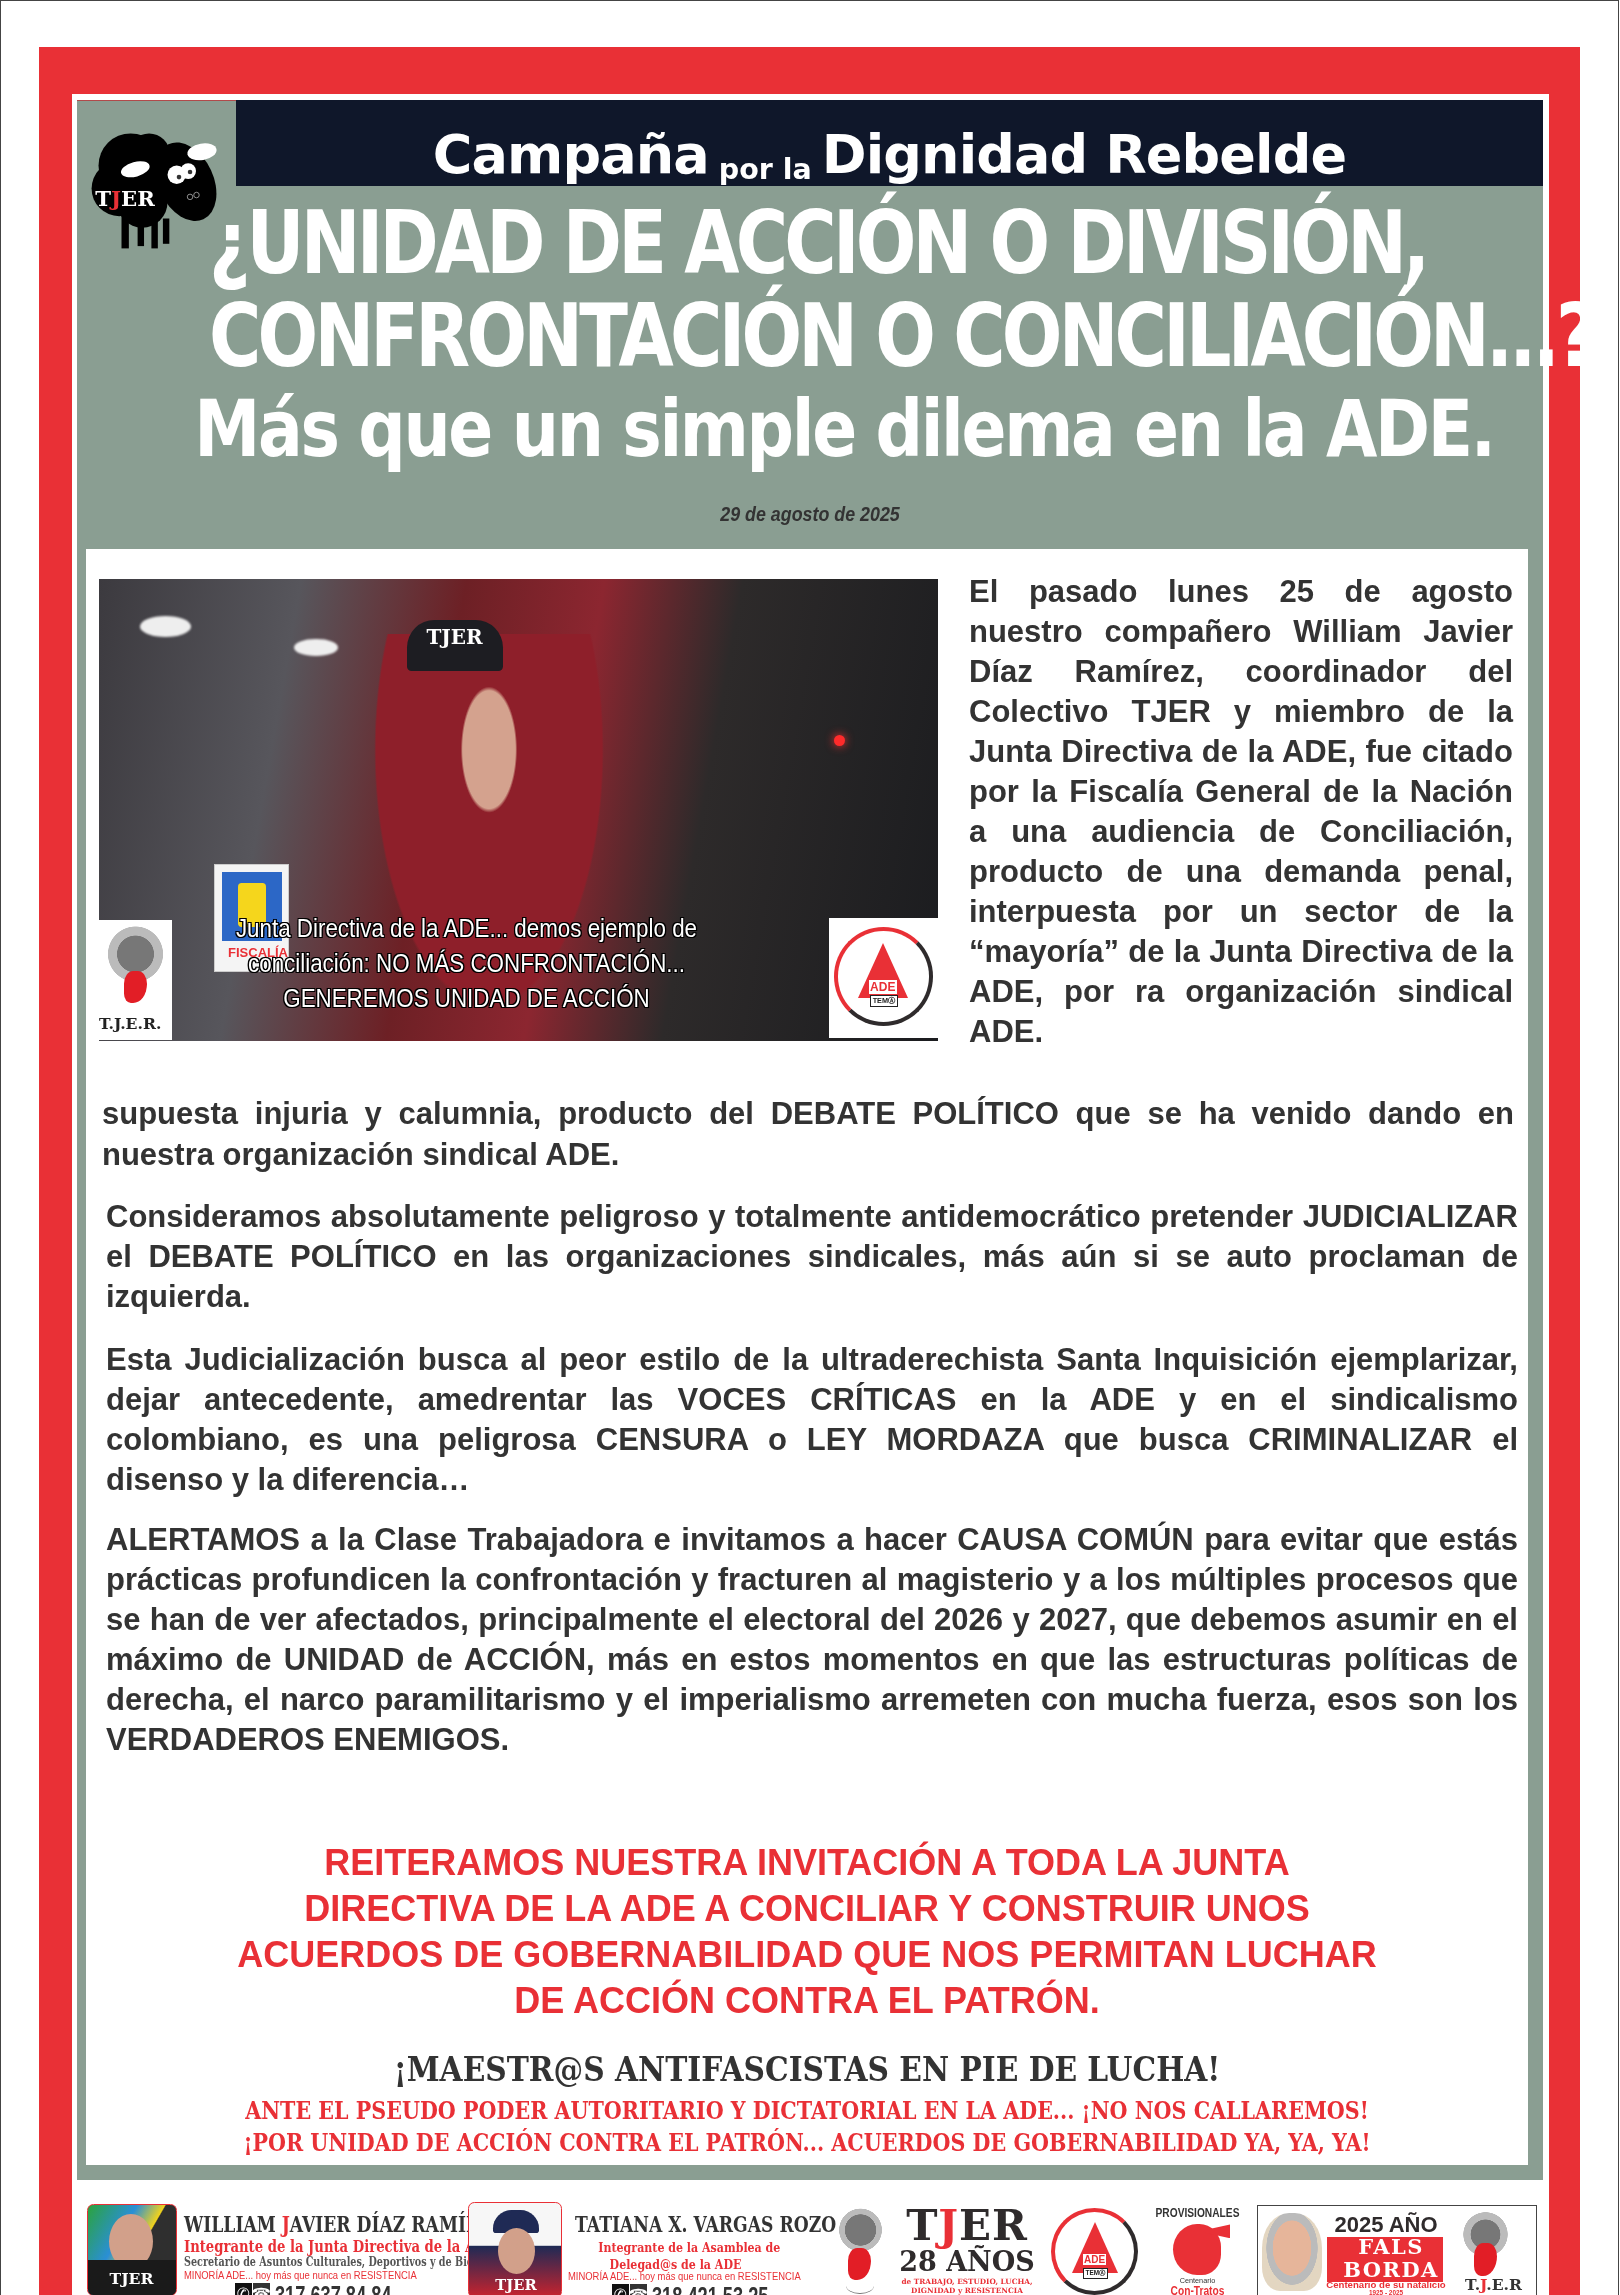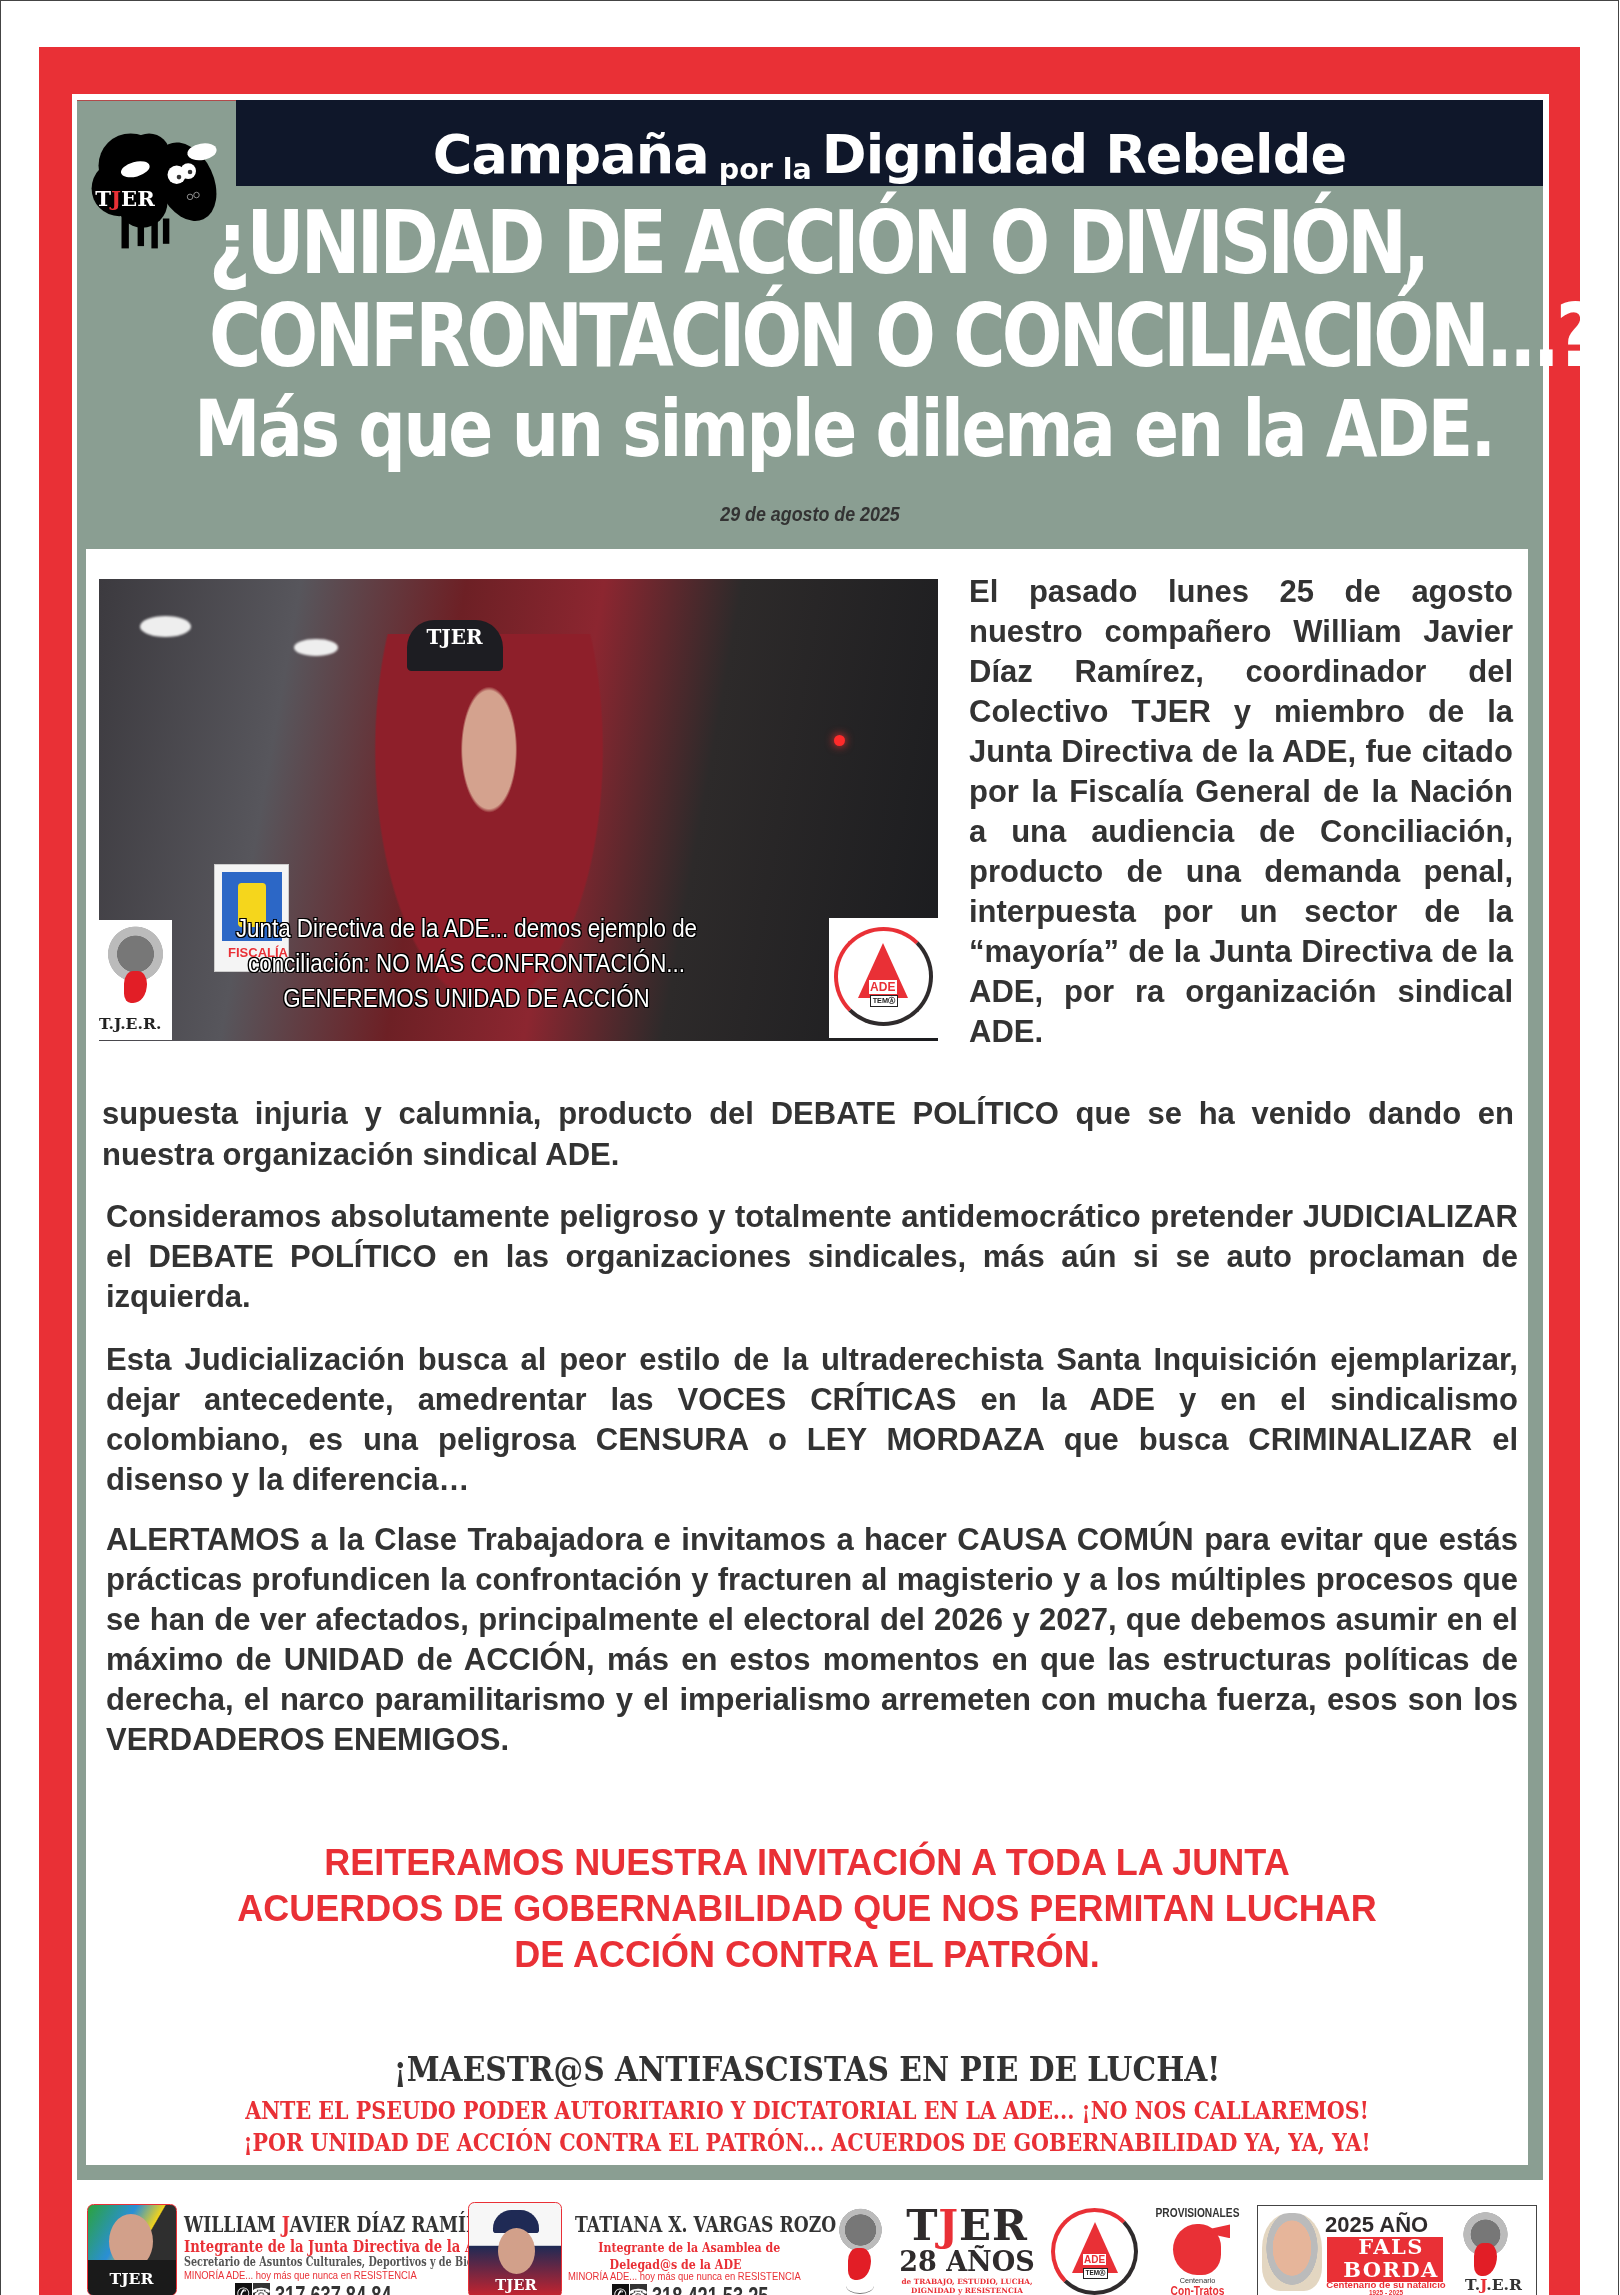--- a/index.html
+++ b/index.html
@@ -78,21 +78,21 @@
   #footer-tjer28 .r { font-size:6.4px; color:#333; line-height:8.3px; }
   #footer-tema { left:1051px; top:2208px; width:87px; height:87px; }
   #footer-provisionales { left:1148px; top:2206px; width:99px; height:92px; text-align:center; }
   #footer-provisionales .h { font-size:12px; font-weight:bold; color:#333; transform:scaleX(0.85); }
   #footer-provisionales .fig { left:25px; top:18.4px; width:48px; height:51px; background:#e93036; border-radius:50% 45% 40% 50%; }
   #footer-provisionales .horn { left:57px; top:18.4px; width:25px; height:13.8px; background:#e93036; clip-path:polygon(0 40%,100% 0,100% 100%,0 60%); }
   #footer-provisionales .c1 { left:0; top:70px; width:99px; font-size:7.3px; color:#333; }
   #footer-provisionales .c2 { left:0; top:78px; width:99px; font-size:12px; font-weight:bold; color:#e93036; transform:scaleX(0.85); }
   #footer-falsborda { left:1257px; top:2205px; width:280px; height:92px; border:1.4px solid #444; background:#fff; box-sizing:border-box; }
   #footer-falsborda .face { left:3.7px; top:6.9px; width:60px; height:78px; border-radius:45% 45% 30% 30%; background:radial-gradient(ellipse at 50% 45%, #e6b59a 0 45%, #bbb 46% 60%, #e3d6c1 61%); }
-  #footer-falsborda .yr { left:67px; top:5.5px; width:122px; text-align:left; font-size:22px; font-weight:bold; color:#2f2b2c; }
+  #footer-falsborda .yr { left:67px; top:5.5px; width:122px; text-align:center; font-size:22px; font-weight:bold; color:#2f2b2c; }
   #footer-falsborda .redbox { left:69px; top:31px; width:116px; height:45px; background:#e93036; }
   #footer-falsborda .fb { left:69px; top:28.5px; width:128px; text-align:center; color:#fff; font-family:"DejaVu Serif", serif; font-weight:bold; font-size:21px; line-height:23px; letter-spacing:1.4px; }
   #footer-falsborda .cen { left:67px; top:73px; width:122px; text-align:center; font-size:9.6px; font-weight:bold; color:#e93036; }
   #footer-falsborda .yrs { left:67px; top:83px; width:122px; text-align:center; font-size:6.4px; font-weight:bold; color:#e93036; }
   #footer-falsborda .tree { left:202px; top:5.5px; width:51px; height:64px; background:radial-gradient(circle at 50% 35%, #777 0 30%, #bbb 31% 45%, transparent 46%); }
   #footer-falsborda .map { left:216px; top:37px; width:23px; height:33px; background:#e21e26; border-radius:40% 40% 60% 30%; }
   #footer-falsborda .lbl { left:193px; top:69px; width:85px; text-align:center; font-family:"DejaVu Serif", serif; font-weight:bold; font-size:15.6px; color:#333; }
   #footer-falsborda .lbl .j { color:#e93036; }
 </style>
 </head>
@@ -172,20 +172,21 @@
 </div>
 
 <div class="abs" id="para-1">El pasado lunes 25 de agosto nuestro compañero William Javier Díaz Ramírez, coordinador del Colectivo TJER y miembro de la Junta Directiva de la ADE, fue citado por la Fiscalía General de la Nación a una audiencia de Conciliación, producto de una demanda penal, interpuesta por un sector de la “mayoría” de la Junta Directiva de la ADE, por ra organización sindical ADE.</div>
 <div class="abs" id="para-1-cont">supuesta injuria y calumnia, producto del DEBATE POLÍTICO que se ha venido dando en nuestra organización sindical ADE.</div>
 <div class="abs para" id="para-2">Consideramos absolutamente peligroso y totalmente antidemocrático pretender JUDICIALIZAR el DEBATE POLÍTICO en las organizaciones sindicales, más aún si se auto proclaman de izquierda.</div>
 <div class="abs para" id="para-3">Esta Judicialización busca al peor estilo de la ultraderechista Santa Inquisición ejemplarizar, dejar antecedente, amedrentar las VOCES CRÍTICAS en la ADE y en el sindicalismo colombiano, es una peligrosa CENSURA o LEY MORDAZA  que busca CRIMINALIZAR el disenso y la diferencia…</div>
 <div class="abs para" id="para-4">ALERTAMOS a la Clase Trabajadora e invitamos a hacer CAUSA COMÚN para evitar que estás prácticas profundicen la confrontación y fracturen al magisterio y a los múltiples procesos que se han de ver afectados, principalmente el electoral del 2026 y 2027, que debemos asumir en el máximo de UNIDAD de ACCIÓN, más en estos momentos en que las estructuras políticas de derecha, el narco paramilitarismo y el imperialismo arremeten con mucha fuerza, esos son los VERDADEROS ENEMIGOS.</div>
 
 <div class="abs callout" id="callout-red">
   <div>REITERAMOS NUESTRA INVITACIÓN A TODA LA JUNTA</div>
+  <div>DIRECTIVA DE LA ADE A CONCILIAR Y CONSTRUIR UNOS</div>
   <div>ACUERDOS DE GOBERNABILIDAD QUE NOS PERMITAN LUCHAR</div>
   <div>DE ACCIÓN CONTRA EL PATRÓN.</div>
 </div>
 
 <div class="abs" id="slogan-main">¡MAESTR@S ANTIFASCISTAS EN PIE DE LUCHA!</div>
 <div class="abs slogan-sub" id="slogan-sub-1">ANTE EL PSEUDO PODER AUTORITARIO Y DICTATORIAL EN LA ADE... ¡NO NOS CALLAREMOS!</div>
 <div class="abs slogan-sub" id="slogan-sub-2">¡POR UNIDAD DE ACCIÓN CONTRA EL PATRÓN... ACUERDOS DE GOBERNABILIDAD YA, YA, YA!</div>
 
 <div class="abs footer-photo" id="footer-photo-william">
   <div class="abs fp-face" style="left:20.7px;top:9.2px;width:44px;height:55px;"></div>

